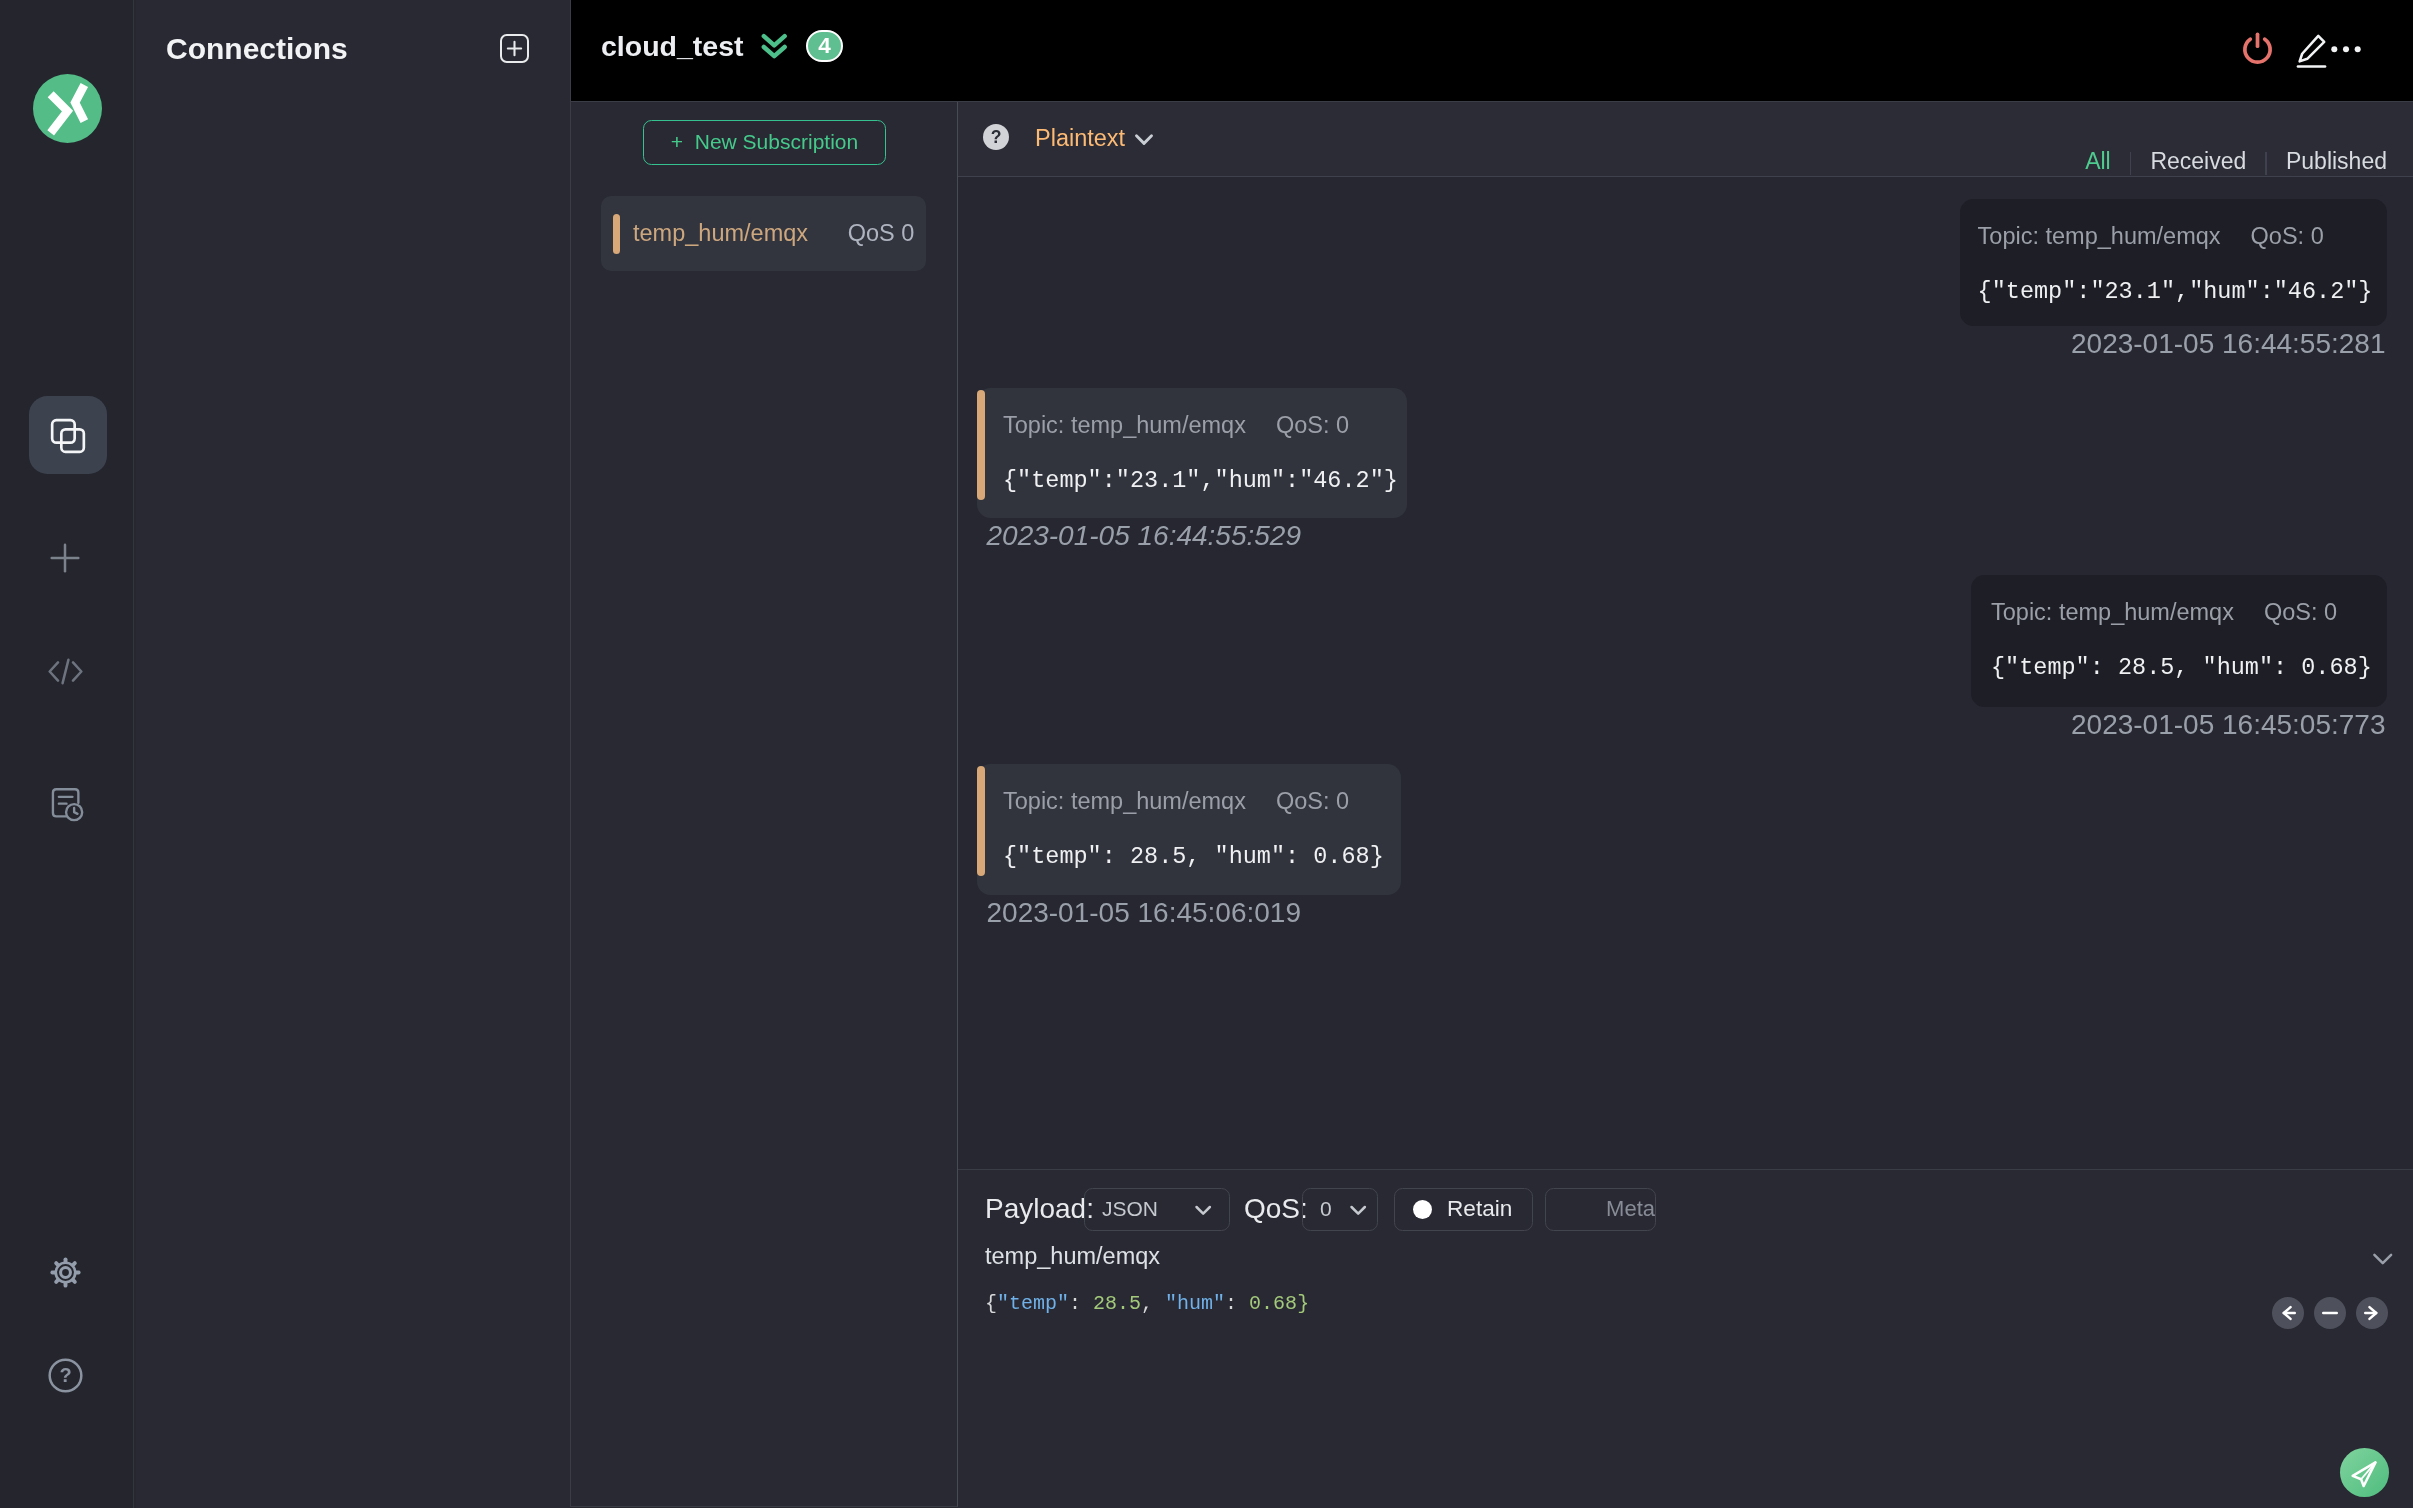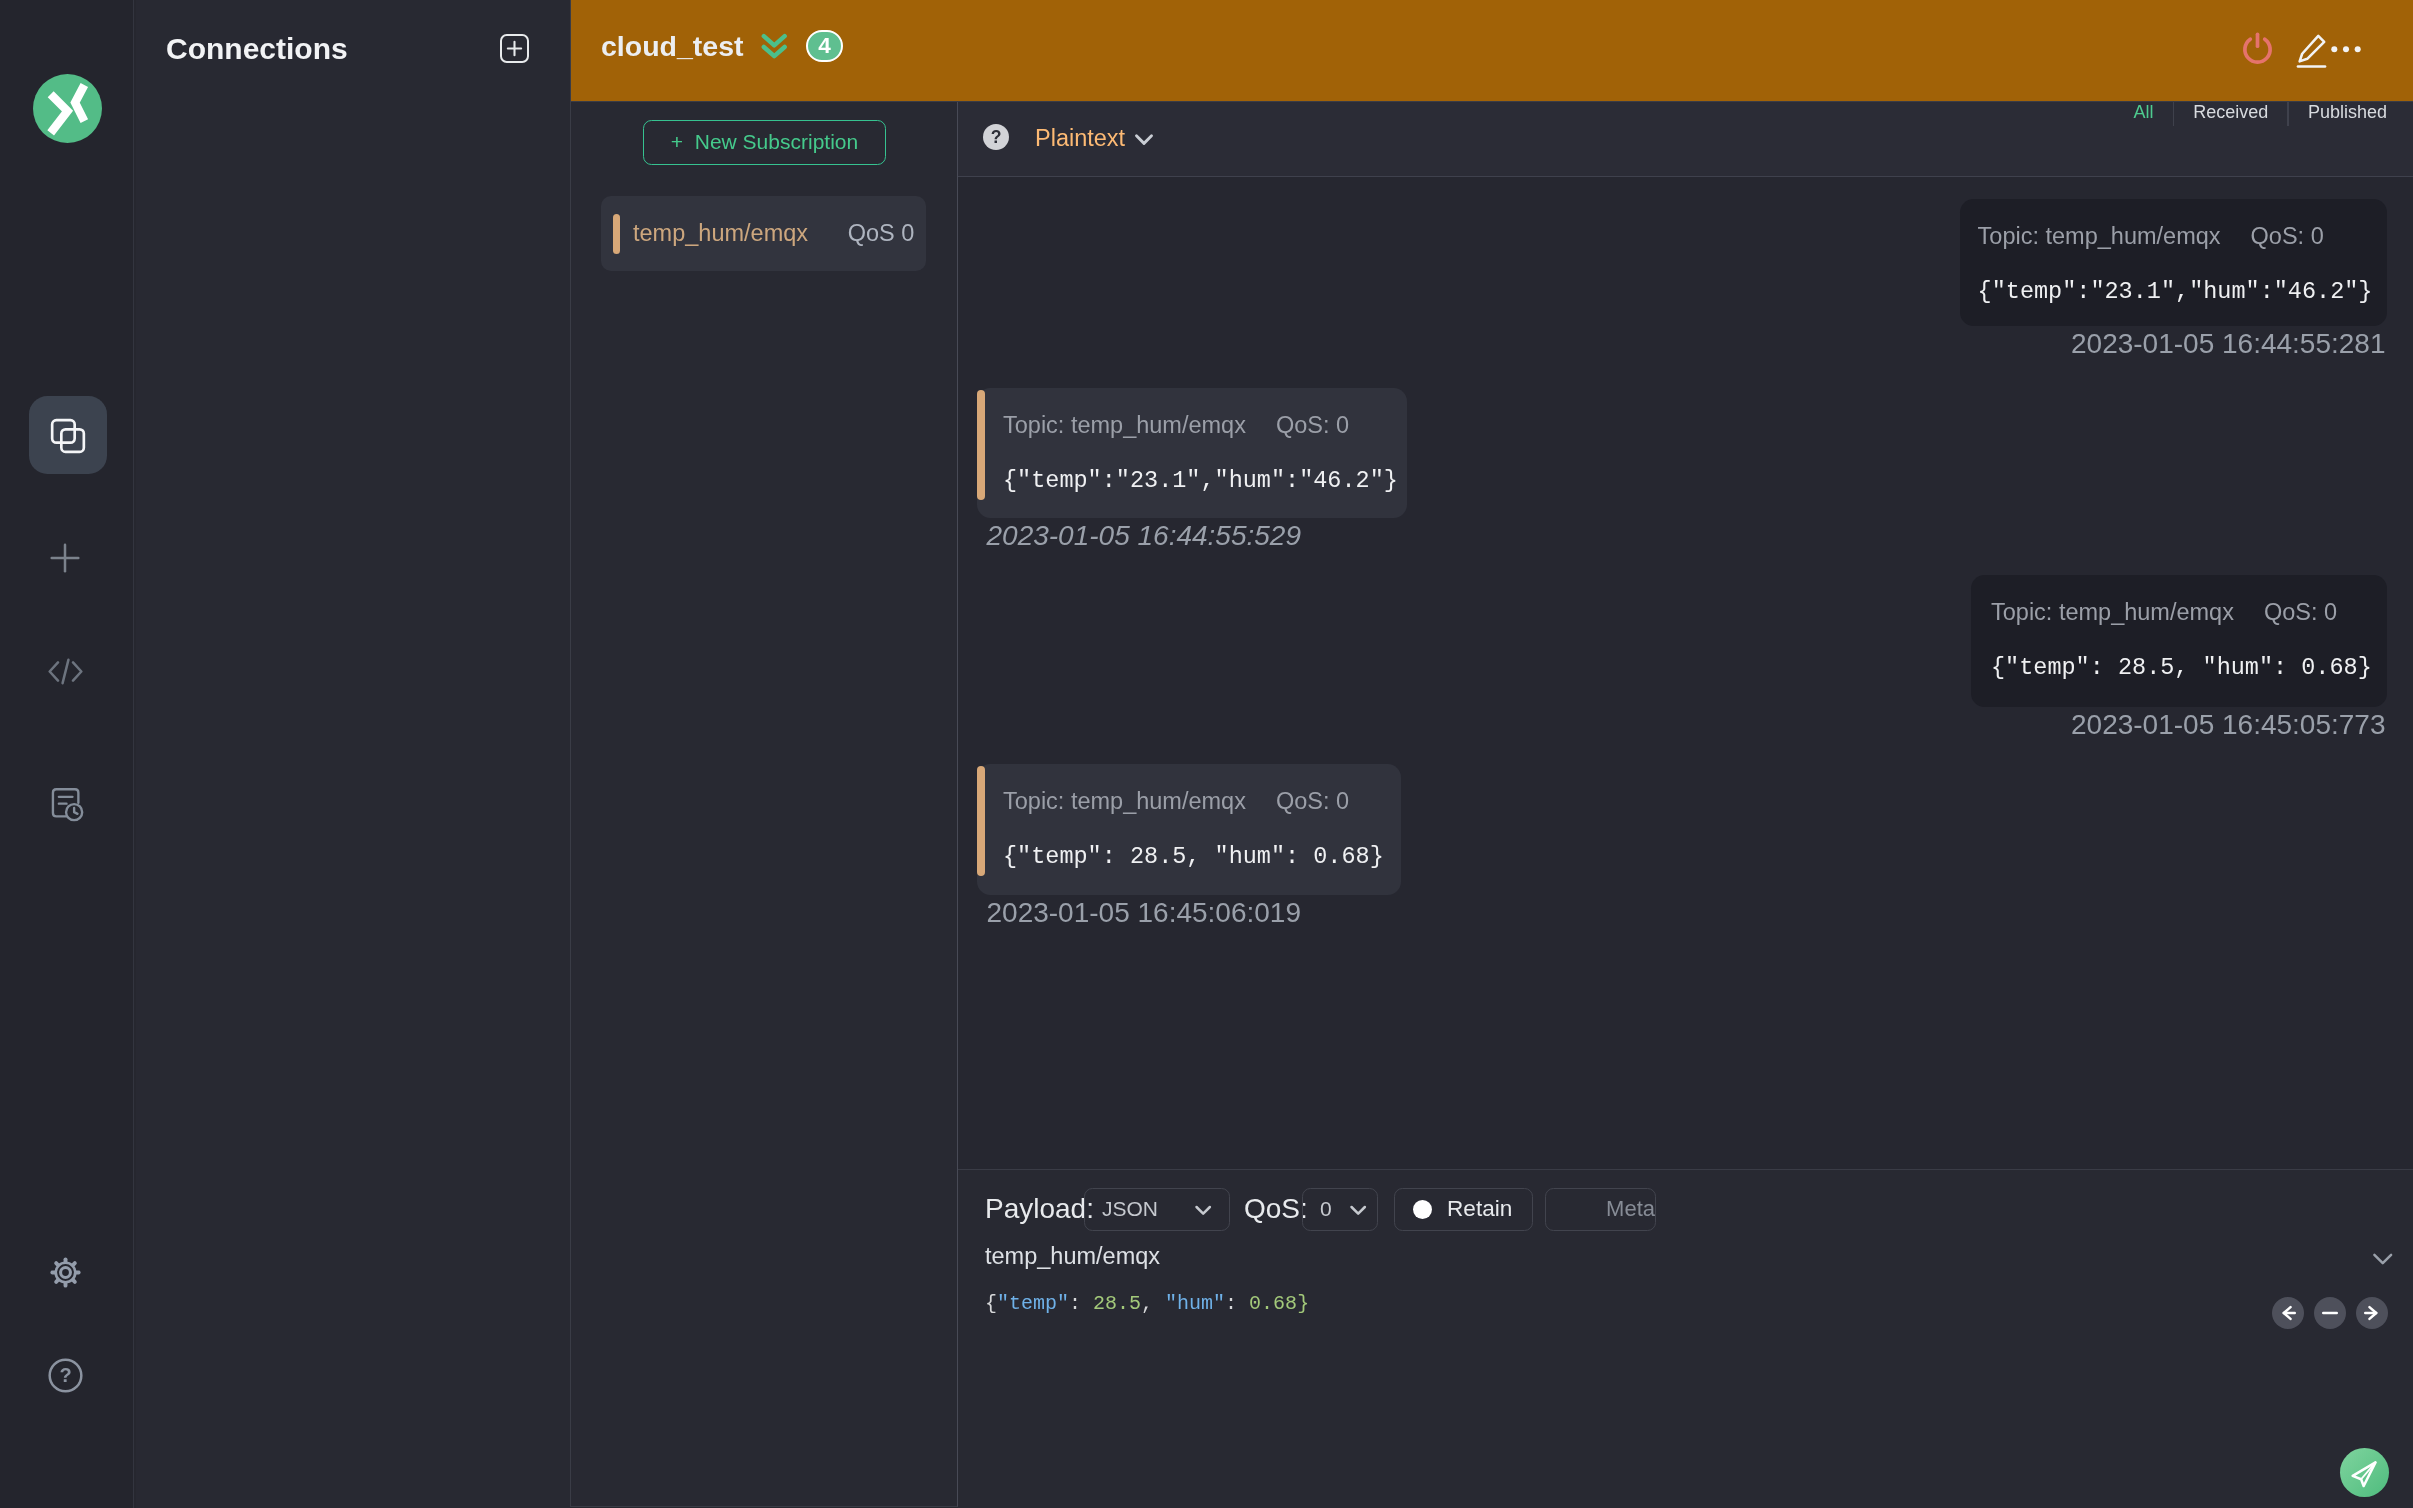--- a/index.html
+++ b/index.html
@@ -1,37 +1,37 @@
 <!DOCTYPE html>
 <html style="font-size:13.4px"><head>
 <meta charset="utf-8">
 <style>
 *{margin:0;padding:0;box-sizing:border-box;}
 html,body{width:2413px;height:1508px;overflow:hidden;background:#26272f;font-family:"Liberation Sans",sans-serif;}
 .abs{position:absolute;}
 #leftbar{position:absolute;left:0;top:0;width:134px;height:1508px;background:#24252d;border-right:1.7px solid #33353f;}
 #connpanel{position:absolute;left:136px;top:0;width:434px;height:1508px;background:#282932;}
-#topbar{position:absolute;left:570px;top:0;width:1844px;height:102px;background:#a16207;border-bottom:1.7px solid #3a3c46;border-left:1.7px solid #3a3c46;}
+#topbar{position:absolute;left:570px;top:0;width:1844px;height:102px;background:#000000;border-bottom:1.7px solid #3a3c46;border-left:1.7px solid #3a3c46;}
 #subpanel{position:absolute;left:570px;top:102px;width:388px;height:1405px;background:#282932;border-right:1.7px solid #484a56;border-left:1.7px solid #3a3c46;border-bottom:1.7px solid #3a3c46;}
 #msghead{position:absolute;left:958px;top:102px;width:1456px;height:75px;background:#2b2c36;border-bottom:1.7px solid #3f414d;}
 #msgs{position:absolute;left:958px;top:177px;width:1456px;height:992px;background:#262730;}
 #pubpanel{position:absolute;left:958px;top:1169px;width:1456px;height:339px;background:#282932;border-top:1.7px solid #3a3c46;}
 
 #conntitle{position:absolute;left:30px;top:34px;font-size:30px;line-height:30px;font-weight:bold;color:#f2f3f5;letter-spacing:0px;}
 #connadd{position:absolute;left:364px;top:34px;width:29px;height:29px;border:2.1px solid #e8eaec;border-radius:6.7px;}
 #connitem{position:absolute;left:14.2px;top:99px;width:412px;height:78px;background:#32343e;border-radius:11.7px;}
 #conndot{position:absolute;left:43px;top:32px;width:14.2px;height:14.2px;border-radius:50%;background:#43c48c;}
 #connname{position:absolute;left:71px;top:0;height:78px;line-height:78px;font-size:25px;color:#5cbb8e;}
 
 #ctitle{position:absolute;left:30px;top:30px;font-size:28.5px;font-weight:bold;color:#eceef1;}
 #badge{position:absolute;left:235px;top:30px;width:37px;height:32px;background:#5fbf90;border:2.5px solid #fff;border-radius:16px;color:#fff;font-size:22.6px;font-weight:bold;text-align:center;line-height:27px;}
 
 #qmark{position:absolute;left:25px;top:22px;width:26px;height:26px;border-radius:50%;background:#d2d3d7;color:#2c2e37;font-size:17.6px;font-weight:bold;text-align:center;line-height:26px;}
 #plaintext{position:absolute;left:77px;top:0;height:73px;line-height:73px;font-size:23.5px;color:#fdba74;}
-.tabs{position:absolute;right:27px;top:0;height:73px;display:flex;align-items:flex-start;font-size:18px;}
+.tabs{position:absolute;right:27px;top:0;height:73px;display:flex;align-items:flex-end;font-size:23px;}
 .tabs .sep{width:1.7px;height:23.5px;background:#3f414c;margin:0 19px;}
 .tab-all{color:#4ecb8f;}
 .tab{color:#d8dbdf;}
 
 .bubble{position:absolute;border-radius:13.4px;}
 .bub-pub{background:#1d1e26;}
 .bub-rec{background:#31333d;}
 .trow{font-size:23.5px;line-height:30px;color:#9b9fa8;}
 .trow .qos{margin-left:30px;}
 .payload{margin-top:24px;font-family:"Liberation Mono",monospace;font-size:23.5px;line-height:34px;color:#eff0f2;white-space:pre;}

